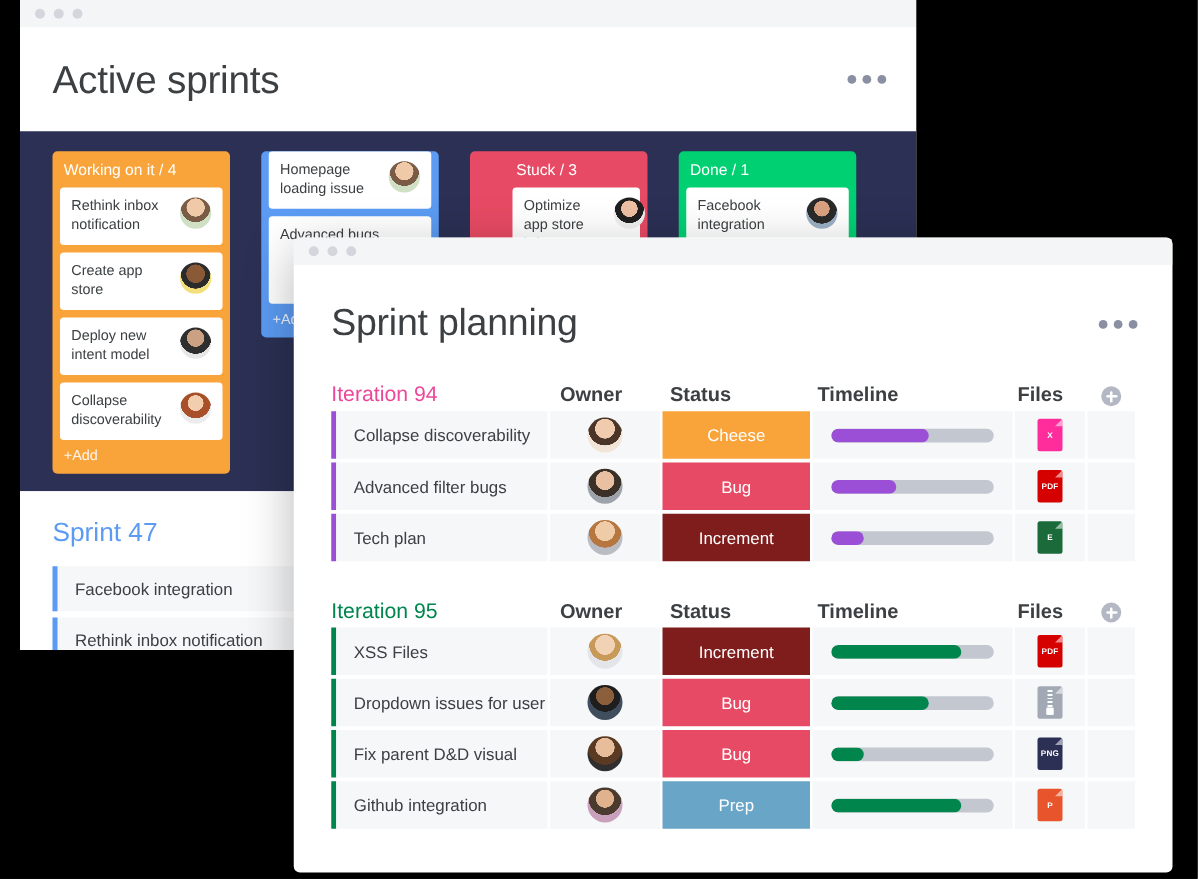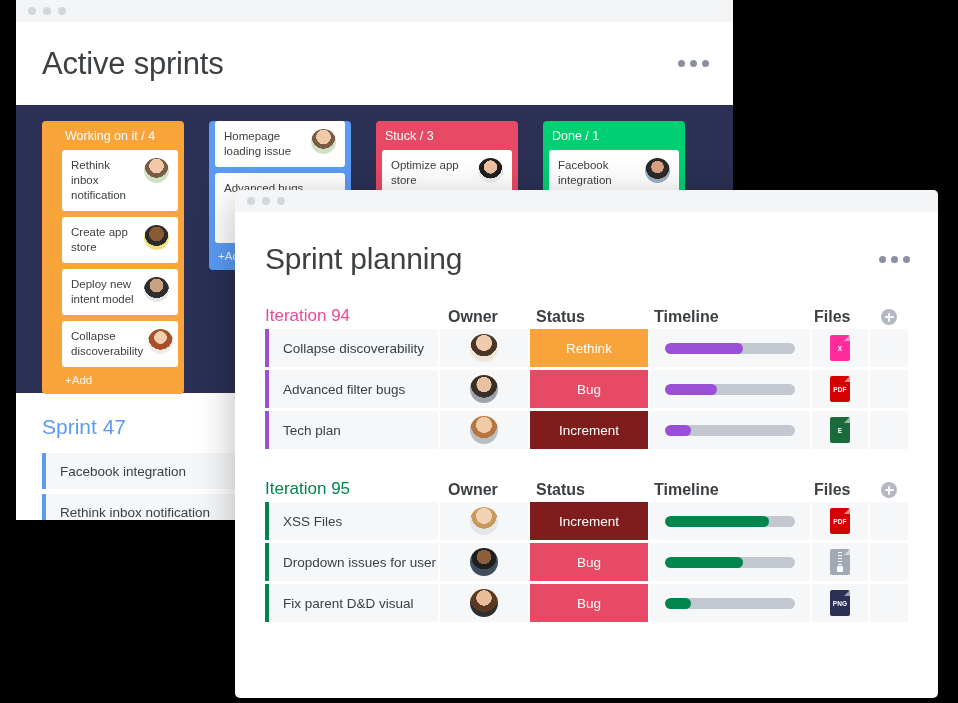--- a/index.html
+++ b/index.html
@@ -42,23 +42,23 @@
   .col-body { padding: 0 6px; display: flex; flex-direction: column; gap: 6px; }
   .kcard {
     background: #fff; border-radius: 3px; min-height: 44px;
     padding: 8px 9px; display: flex; align-items: flex-start;
     justify-content: space-between; gap: 5px;
   }
   .kcard-text { font-size: 11.5px; line-height: 15px; color: #3c4043; flex: 1; }
   .kavatar { width: 25px; height: 25px; border-radius: 50%; flex: 0 0 25px; background-size: cover; }
   .col-add { font-size: 11.5px; color: rgba(255,255,255,.9); padding: 7px 9px 2px; }
 
-  .col-working { background: #f9a43b; padding-left: 14px; }
+  .col-working { background: #f9a43b; }
   .col-review  { background: #5b9bf3; }
-  .col-stuck   { background: #e74a64; }
+  .col-stuck   { background: #e74a64; padding-left: 28px; }
   .col-done    { background: #00cf72; }
 
   
   .sprint47 { background:#fff; padding: 22px 0 0 26px; }
   .sprint47 h3 { font-size: 21px; color: #5b9bf3; font-weight: 400; margin-bottom: 14px; }
   .s47row {
     display: flex; align-items: center; height: 36px;
     background: #f6f7f9; margin-bottom: 5px; width: 430px;
     border-left: 4px solid #5b9bf3;
   }
@@ -270,21 +270,21 @@
             </div>
         </div>
       </div>
 
       <div class="trow">
         <div class="t-accent acc-purple"></div>
         <div class="t-name">Collapse discoverability</div>
         <div class="t-owner">
             <div class="tavatar" style="background:radial-gradient(circle at 50% 32%, #f0cbad 0 33%, #4a3528 34% 56%, #f1e5d8 57%);"></div>
           </div>
-        <div class="t-status st-cheese">Rethink</div>
+        <div class="t-status st-cheese">Cheese</div>
         <div class="t-timeline">
             <div class="bar">
               <i class="fill-purple" style="width:60%"></i>
             </div>
           </div>
         <div class="t-files">
             <div class="fileicon" style="background:#ff2d9b">X</div>
           </div>
         <div class="t-pad"></div>
       </div>
@@ -390,16 +390,33 @@
             <div class="bar">
               <i class="fill-green" style="width:20%"></i>
             </div>
           </div>
         <div class="t-files">
             <div class="fileicon" style="background:#2b3054">PNG</div>
           </div>
         <div class="t-pad"></div>
       </div>
 
+      <div class="trow">
+        <div class="t-accent acc-green"></div>
+        <div class="t-name">Github integration</div>
+        <div class="t-owner">
+            <div class="tavatar" style="background:radial-gradient(circle at 50% 32%, #e0b28e 0 30%, #4b3a2e 31% 55%, #c9a0bb 56%);"></div>
+          </div>
+        <div class="t-status st-prep">Prep</div>
+        <div class="t-timeline">
+            <div class="bar">
+              <i class="fill-green" style="width:80%"></i>
+            </div>
+          </div>
+        <div class="t-files">
+            <div class="fileicon" style="background:#e8552d">P</div>
+          </div>
+        <div class="t-pad"></div>
+      </div>
     </div>
   </div>
 
 </div>
 
 </body></html>

